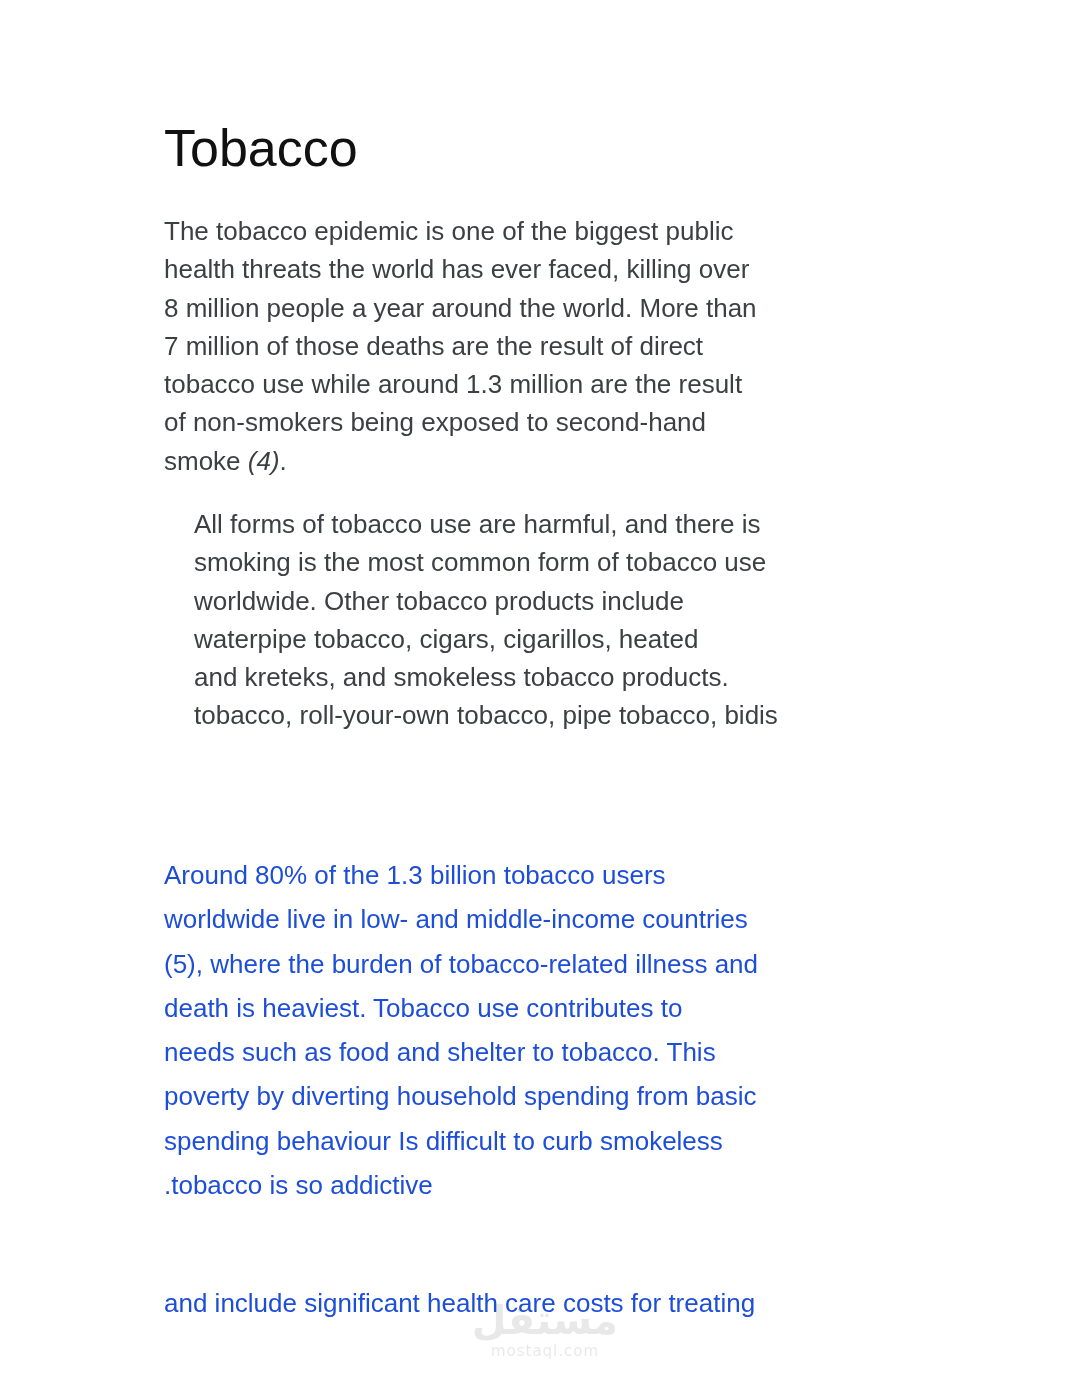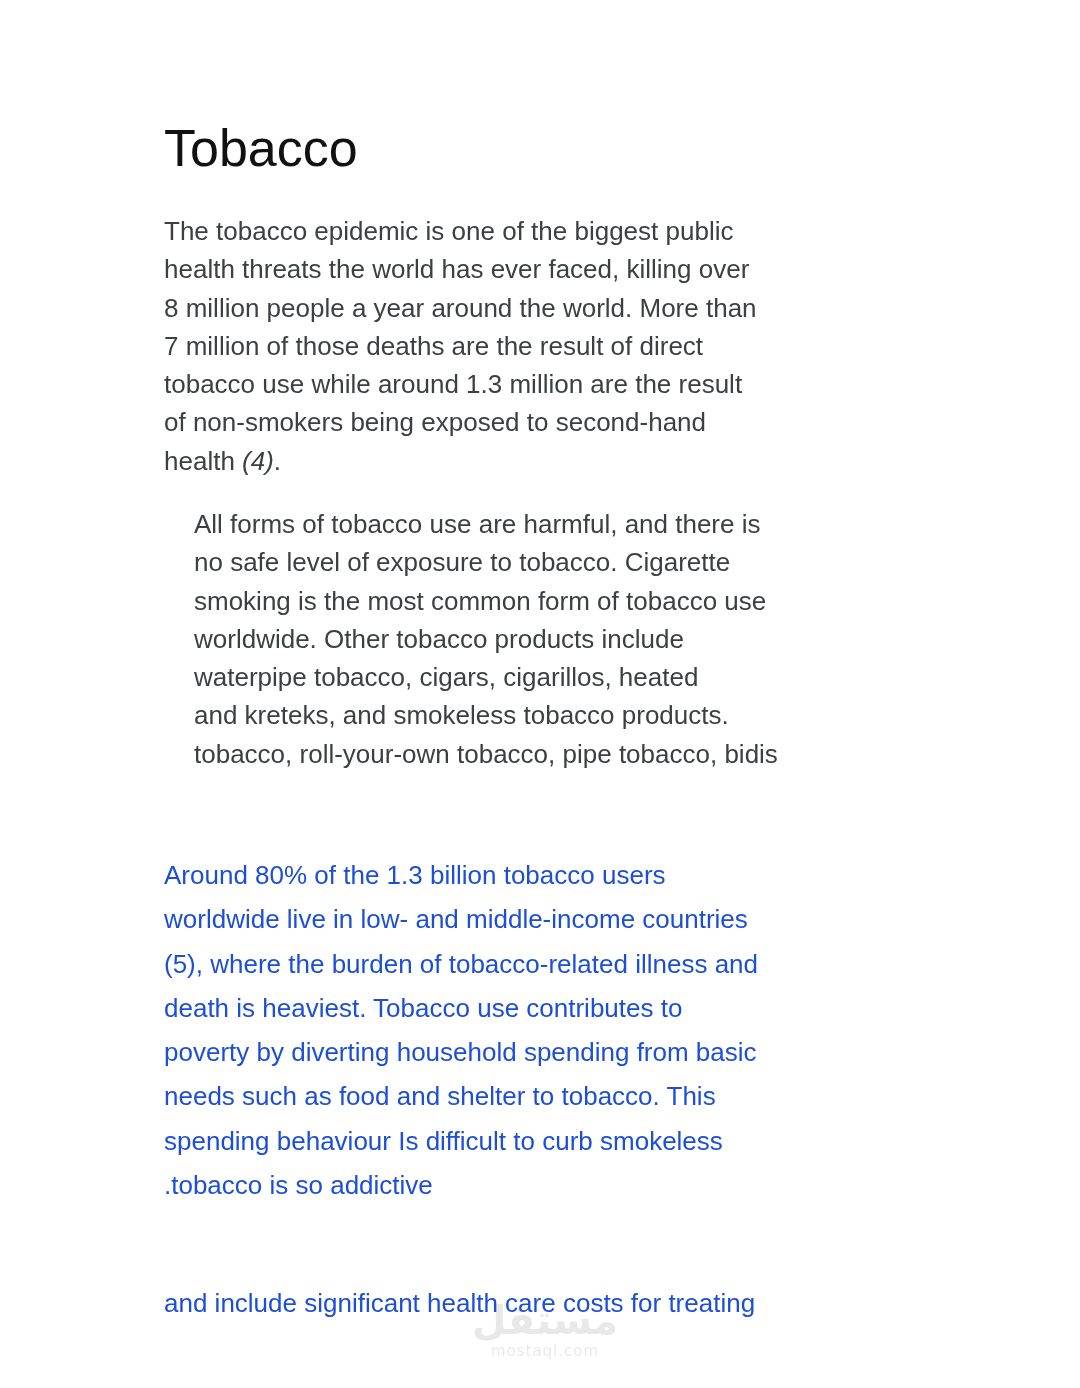--- a/index.html
+++ b/index.html
@@ -89,40 +89,39 @@
 <div class="page">
   <h1 class="title">Tobacco</h1>
 
   <p class="para para-gray p1">
     <span class="line">The tobacco epidemic is one of the biggest public</span>
     <span class="line">health threats the world has ever faced, killing over</span>
     <span class="line">8 million people a year around the world. More than</span>
     <span class="line">7 million of those deaths are the result of direct</span>
     <span class="line">tobacco use while around 1.3 million are the result</span>
     <span class="line">of non-smokers being exposed to second-hand</span>
-    <span class="line"><span>health </span><span class="cite">(4)</span><span>.</span></span>
+    <span class="line"><span>smoke </span><span class="cite">(4)</span><span>.</span></span>
   </p>
 
   <p class="para para-gray p2">
     <span class="line">All forms of tobacco use are harmful, and there is</span>
-    <span class="line">no safe level of exposure to tobacco. Cigarette</span>
     <span class="line">smoking is the most common form of tobacco use</span>
     <span class="line">worldwide. Other tobacco products include</span>
     <span class="line">waterpipe tobacco, cigars, cigarillos, heated</span>
     <span class="line">and kreteks, and smokeless tobacco products.</span>
     <span class="line">tobacco, roll-your-own tobacco, pipe tobacco, bidis</span>
   </p>
 
   <p class="para para-black p3">
     <span class="line">Around 80% of the 1.3 billion tobacco users</span>
     <span class="line">worldwide live in low- and middle-income countries</span>
     <span class="line">(5), where the burden of tobacco-related illness and</span>
     <span class="line">death is heaviest. Tobacco use contributes to</span>
+    <span class="line">needs such as food and shelter to tobacco. This</span>
     <span class="line">poverty by diverting household spending from basic</span>
-    <span class="line">needs such as food and shelter to tobacco. This</span>
     <span class="line">spending behaviour Is difficult to curb smokeless</span>
     <span class="line">.tobacco is so addictive</span>
   </p>
 
   <p class="para para-black p4">
     <span class="line">and include significant health care costs for treating</span>
   </p>
 </div>
 
 <div class="watermark">

